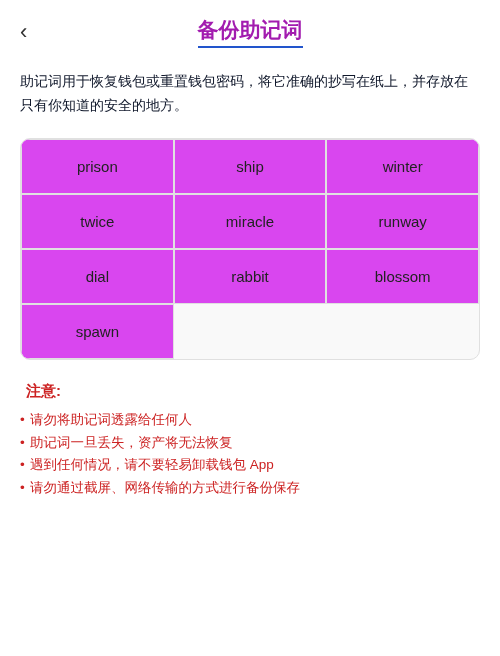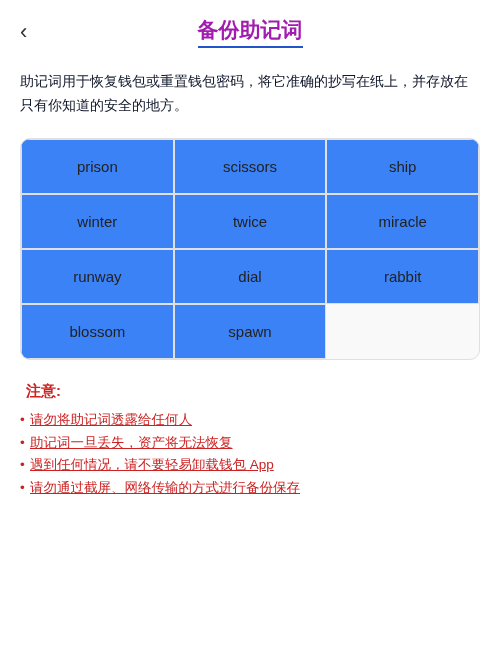--- a/index.html
+++ b/index.html
@@ -57,21 +57,21 @@
       display: grid;
       grid-template-columns: 1fr 1fr 1fr;
     }
 
     .grid-cell {
       display: flex;
       align-items: center;
       justify-content: center;
       padding: 18px 10px;
       border: 0.5px solid #e0e0e0;
-      background: #3b82f6;
+      background: #d946ef;
       font-size: 15px;
       color: #222;
       cursor: default;
     }
 
     
     .notes {
       padding: 12px 20px 20px 20px;
     }
     .notes-title {
@@ -84,21 +84,20 @@
     .notes-list {
       list-style: none;
       padding: 0;
     }
     .notes-list li {
       font-size: 13.5px;
       color: #cc2222;
       line-height: 1.7;
       padding-left: 10px;
       position: relative;
-      text-decoration: underline;
     }
     .notes-list li::before {
       content: "•";
       position: absolute;
       left: 0;
       color: #cc2222;
     }
   </style>
 </head>
 <body>
@@ -106,21 +105,20 @@
 <div class="header">
   <span class="header-back">‹</span>
   <span class="header-title">备份助记词</span>
 </div>
 
 <div class="description">助记词用于恢复钱包或重置钱包密码，将它准确的抄写在纸上，并存放在只有你知道的安全的地方。</div>
 
 <div class="grid-container">
   <div class="grid" id="word-grid">
   <div class="grid-cell">prison</div>
-      <div class="grid-cell">scissors</div>
       <div class="grid-cell">ship</div>
       <div class="grid-cell">winter</div>
       <div class="grid-cell">twice</div>
       <div class="grid-cell">miracle</div>
       <div class="grid-cell">runway</div>
       <div class="grid-cell">dial</div>
       <div class="grid-cell">rabbit</div>
       <div class="grid-cell">blossom</div>
       <div class="grid-cell">spawn</div>
     </div>

